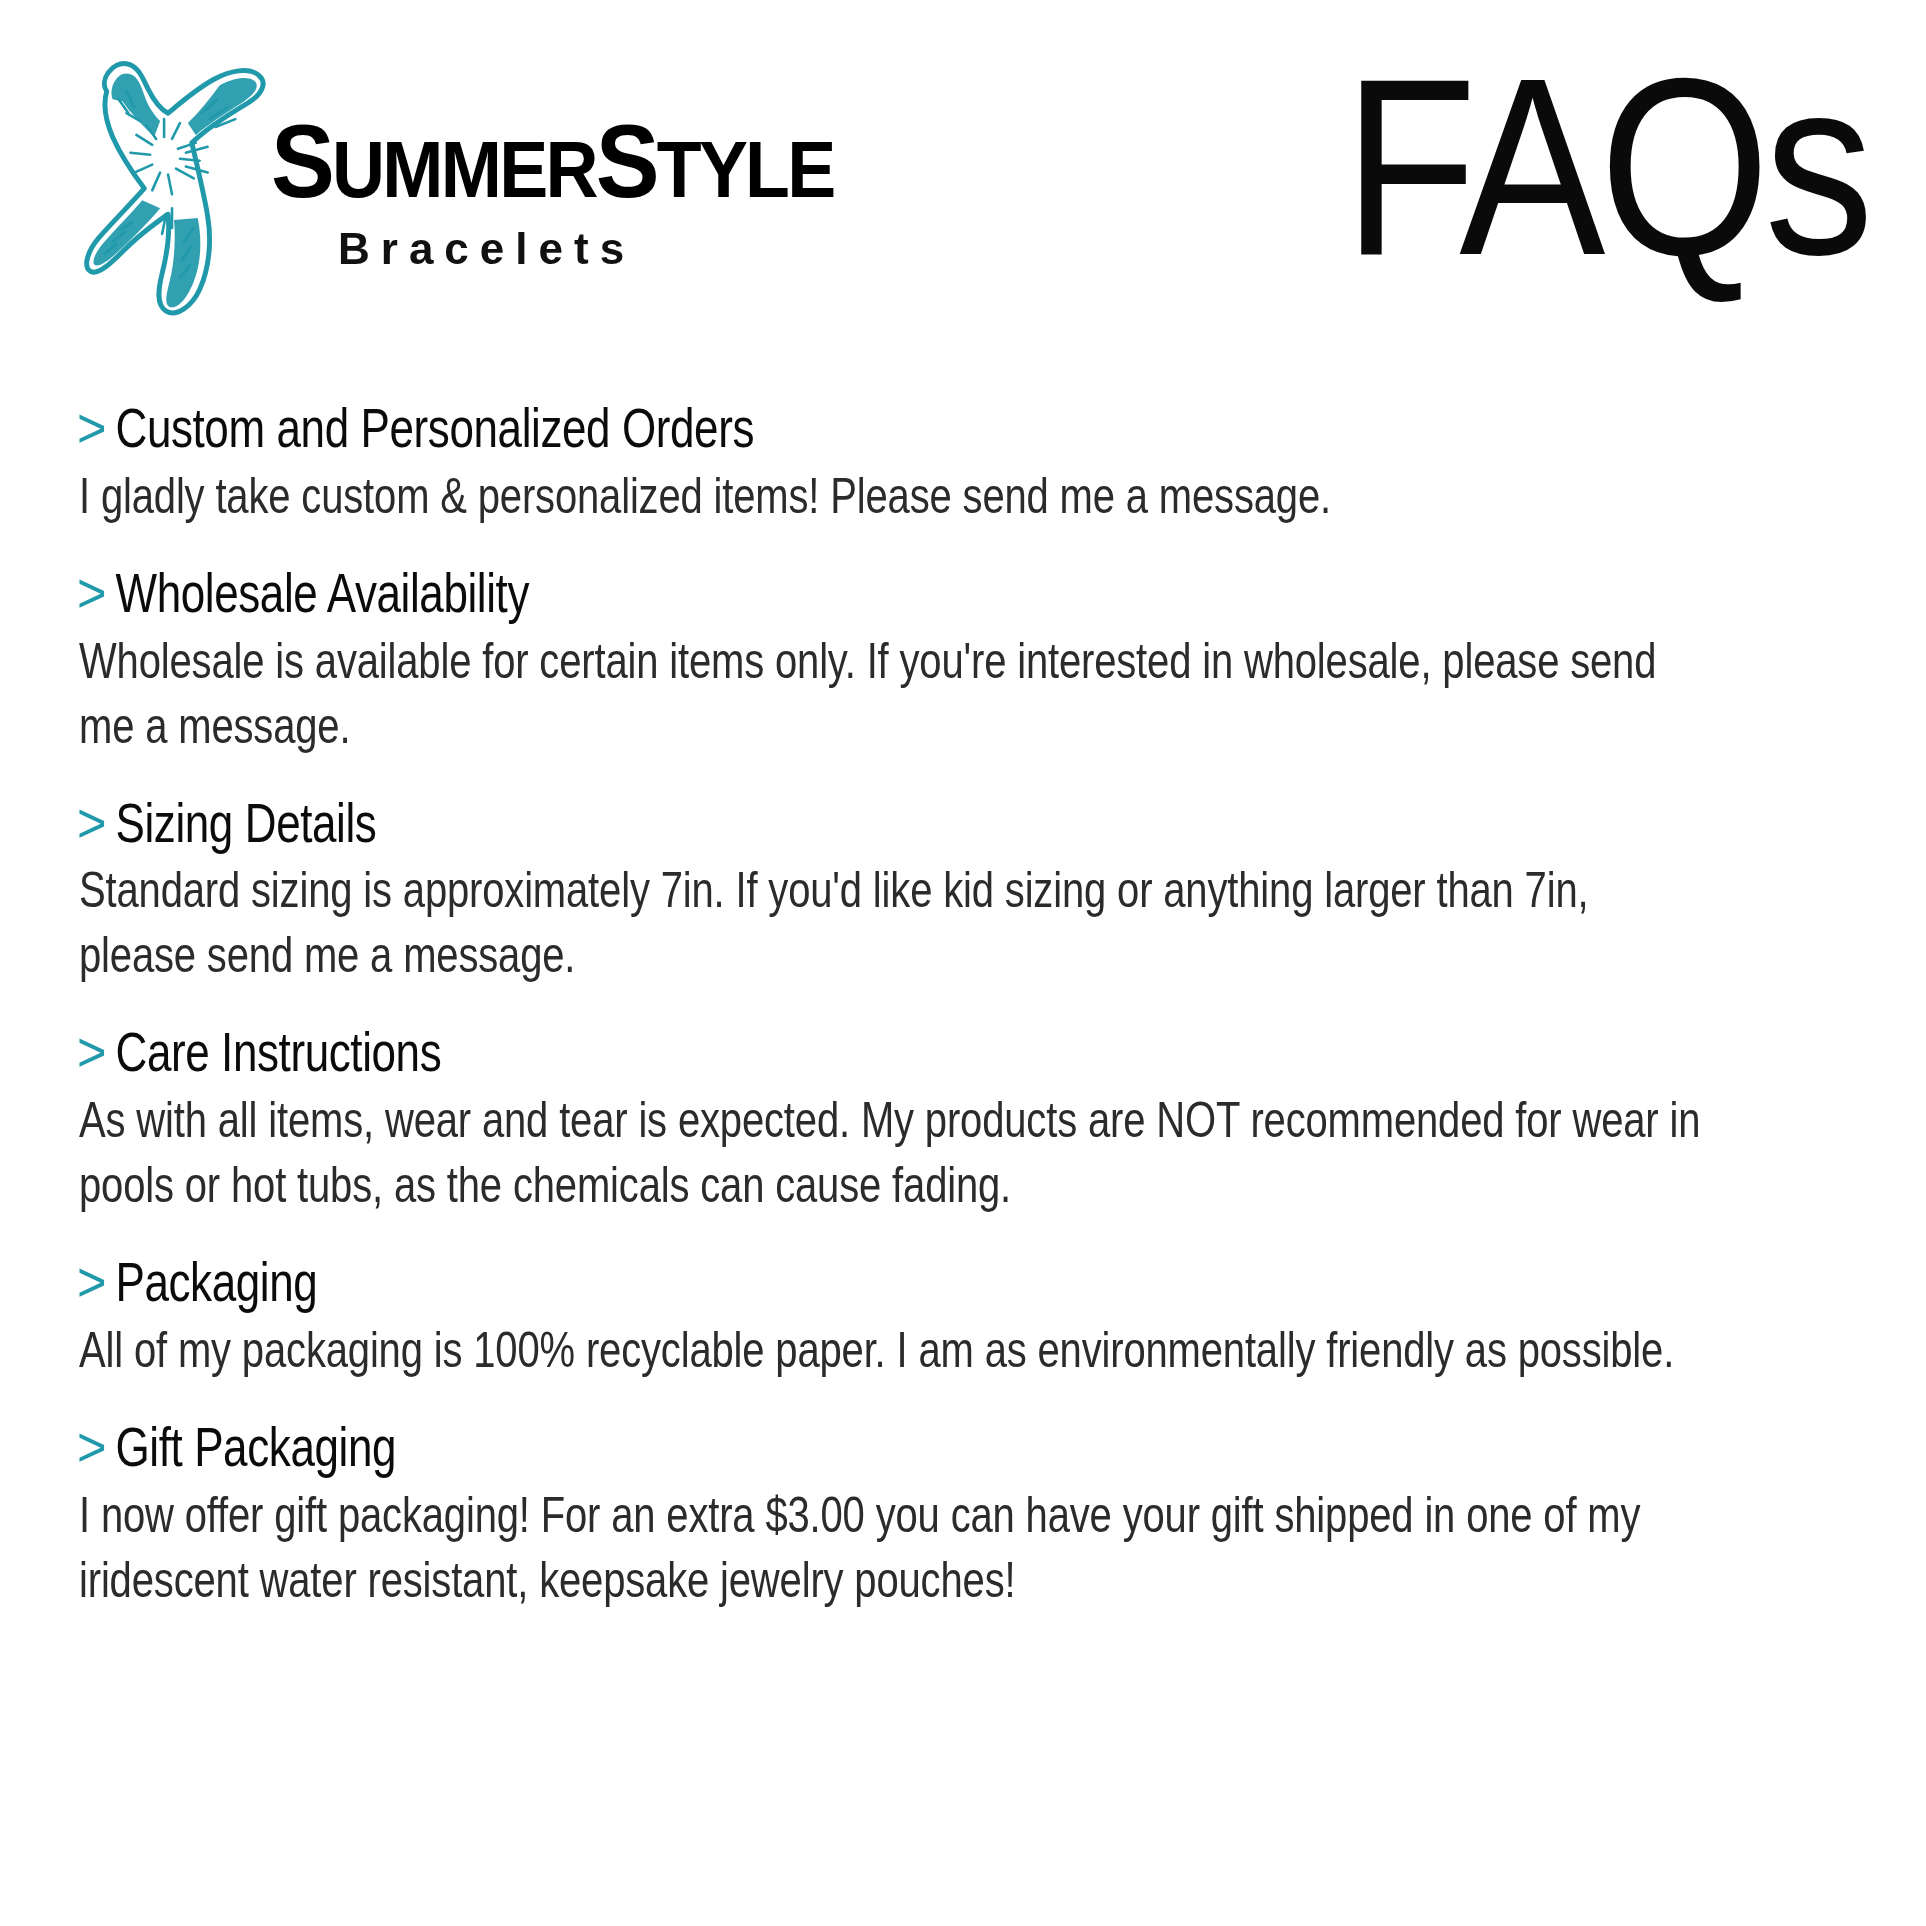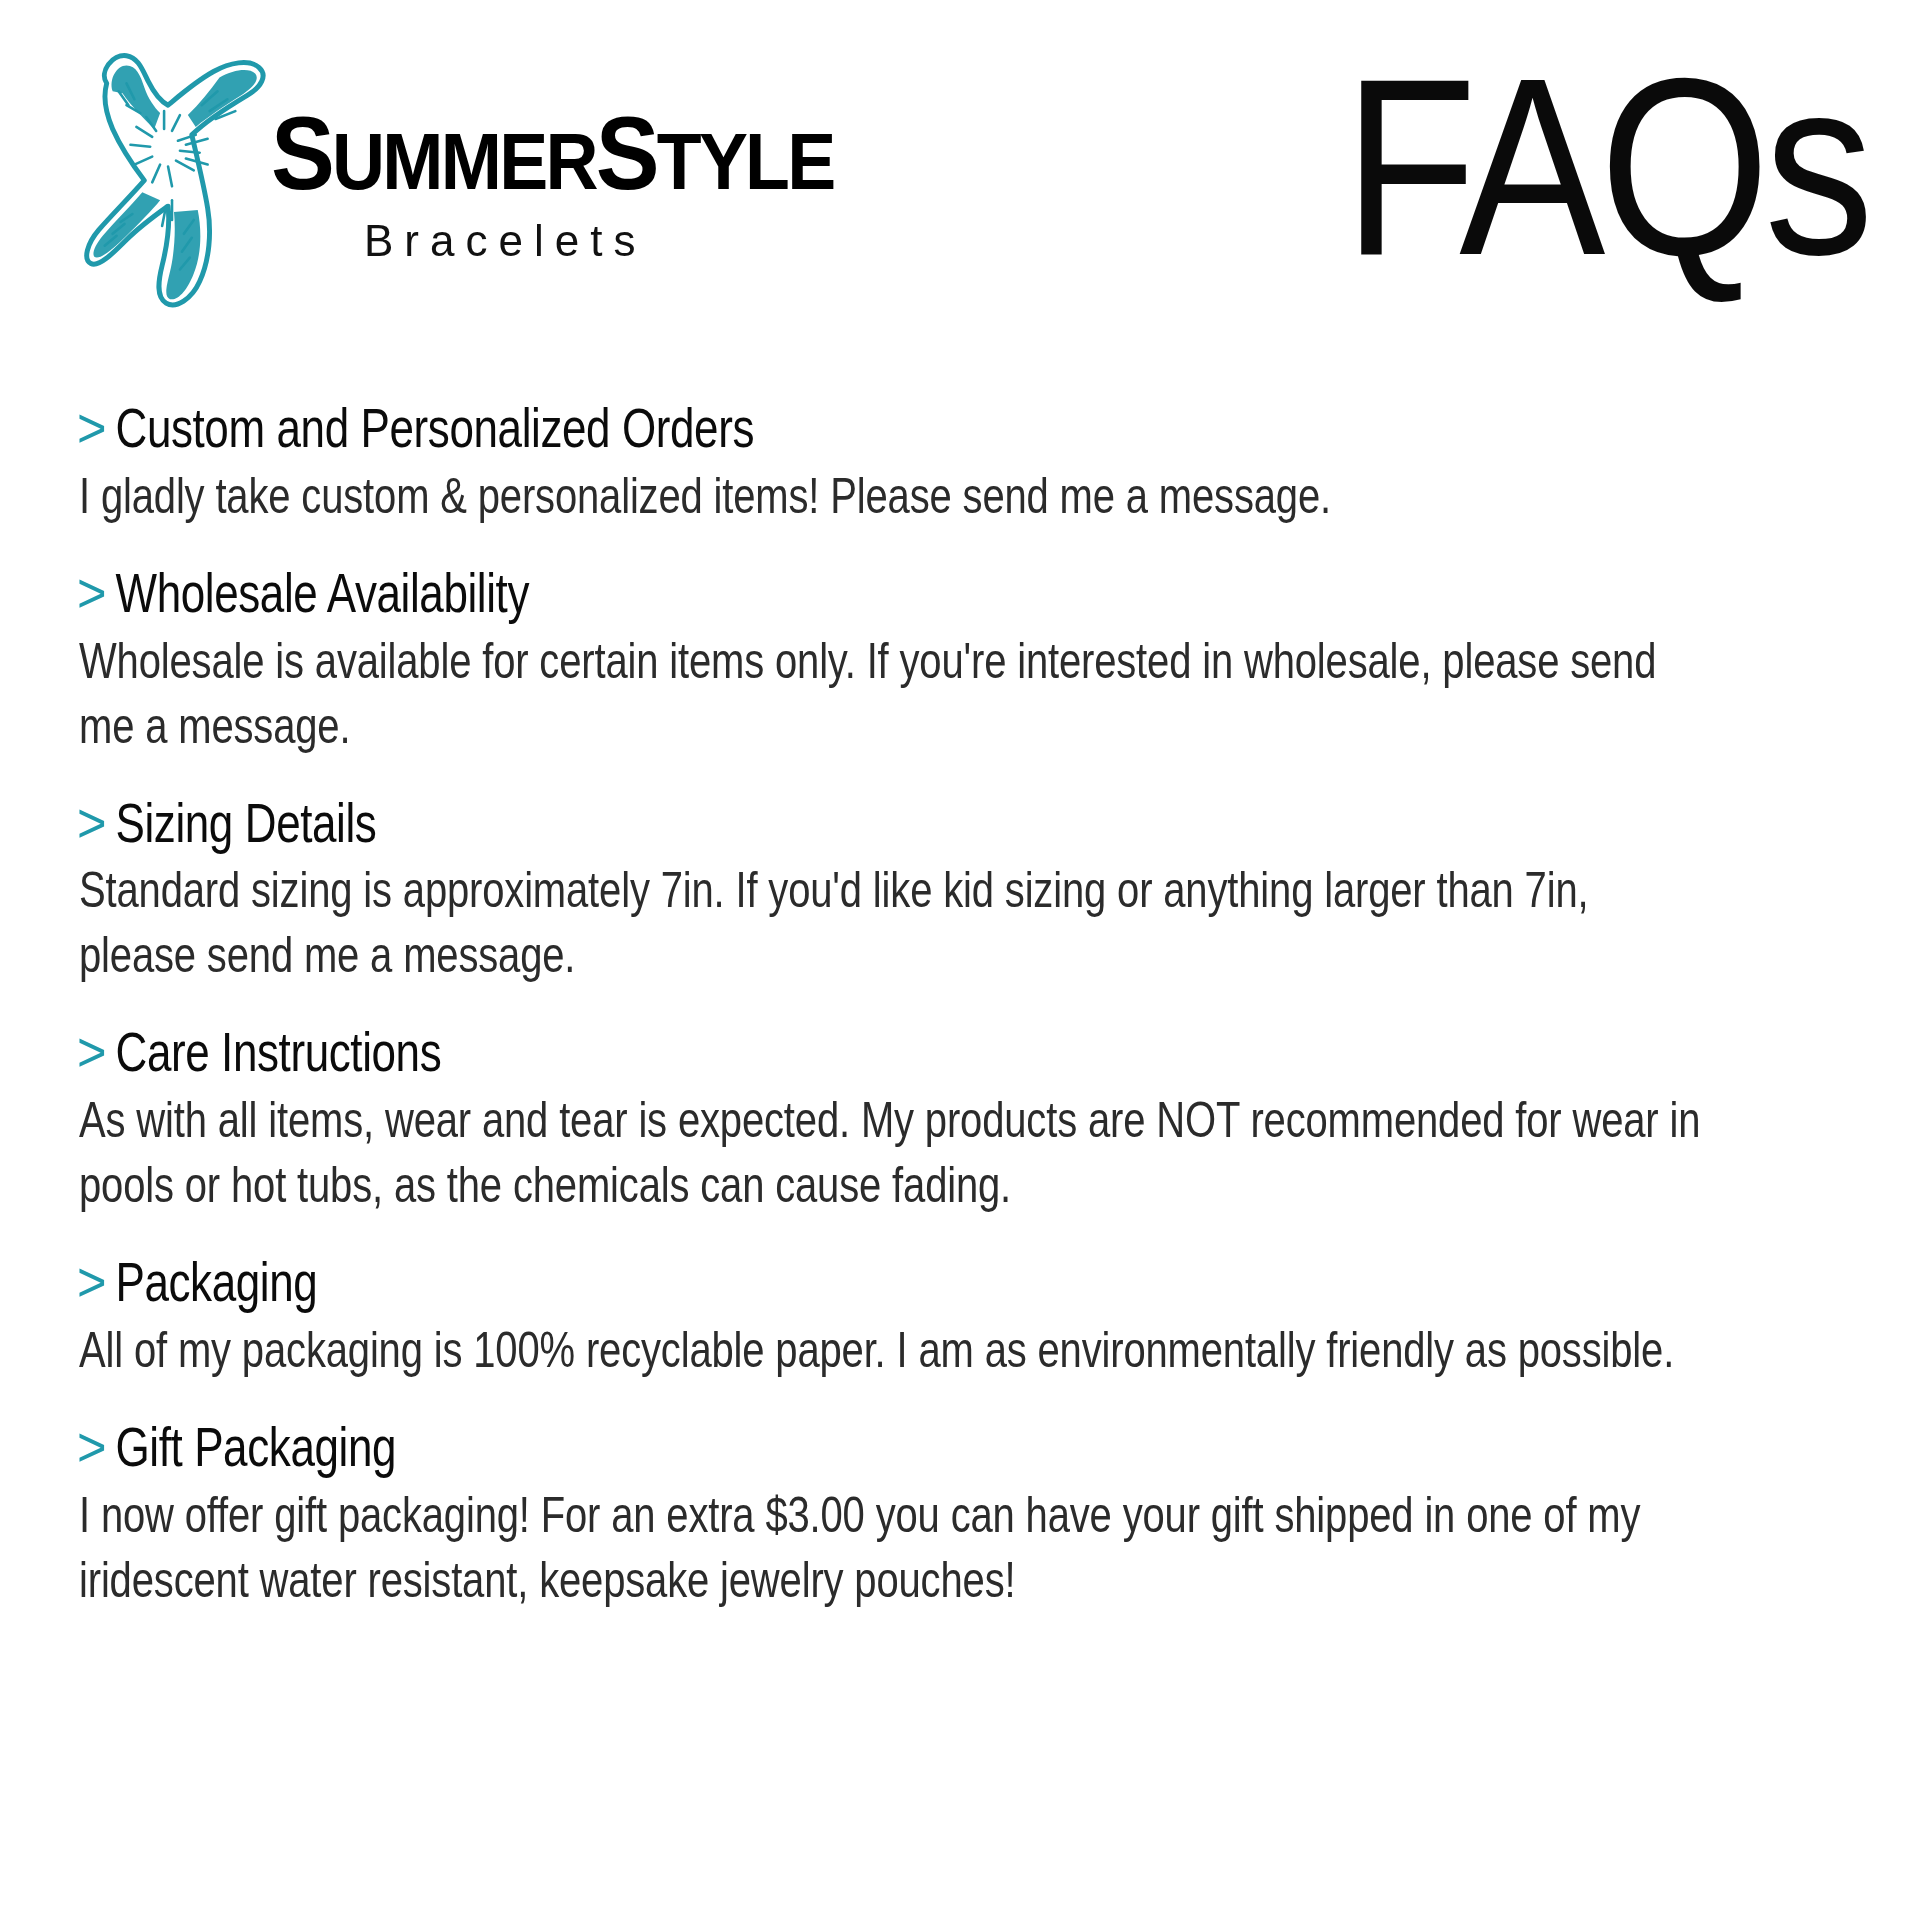--- a/index.html
+++ b/index.html
@@ -18,21 +18,21 @@
   
   .header {
     position: relative;
     height: 327px;
     width: 100%;
   }
 
   .logo-block {
     position: absolute;
     left: 69px;
-    top: 18px;
+    top: 26px;
     display: flex;
     align-items: flex-start;
   }
 
   .starfish-wrap {
     width: 208px;
     height: 287px;
     flex: 0 0 auto;
     margin-top: 8px;
   }
@@ -54,22 +54,23 @@
     transform-origin: left center;
   }
   .wm-cap { font-size: 103px; }
   .wm-sm  { font-size: 79px; }
   .wordmark-sub {
     font-family: "Liberation Sans", sans-serif;
     font-size: 44px;
     letter-spacing: 11px;
     color: #111;
     margin-top: 14px;
-    margin-left: 93px;
-    white-space: nowrap;
+    margin-left: 67px;
+    white-space: nowrap;
+    font-weight: bold;
   }
 
   .faqs-title {
     position: absolute;
     right: 59px;
     top: 40px;
     font-family: "Liberation Sans", sans-serif;
     font-size: 226px;
     line-height: 1;
     font-weight: 400;

